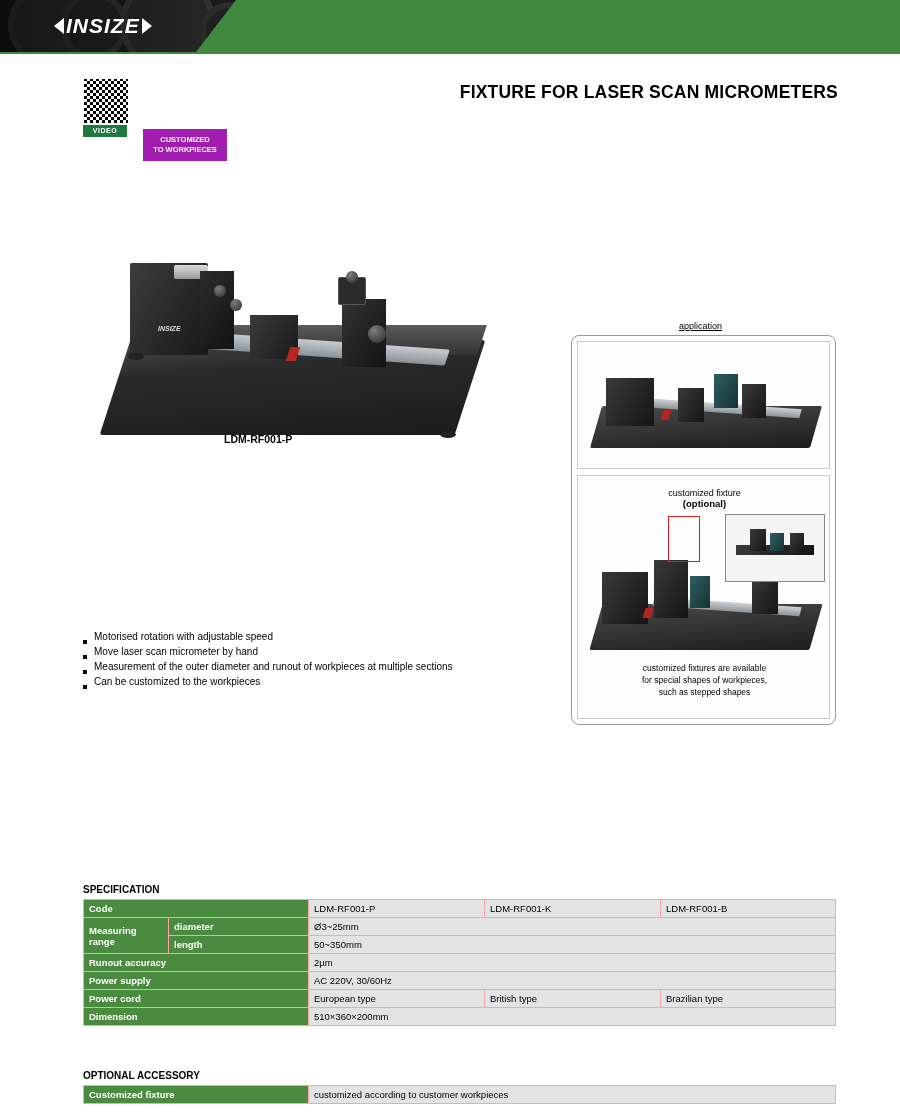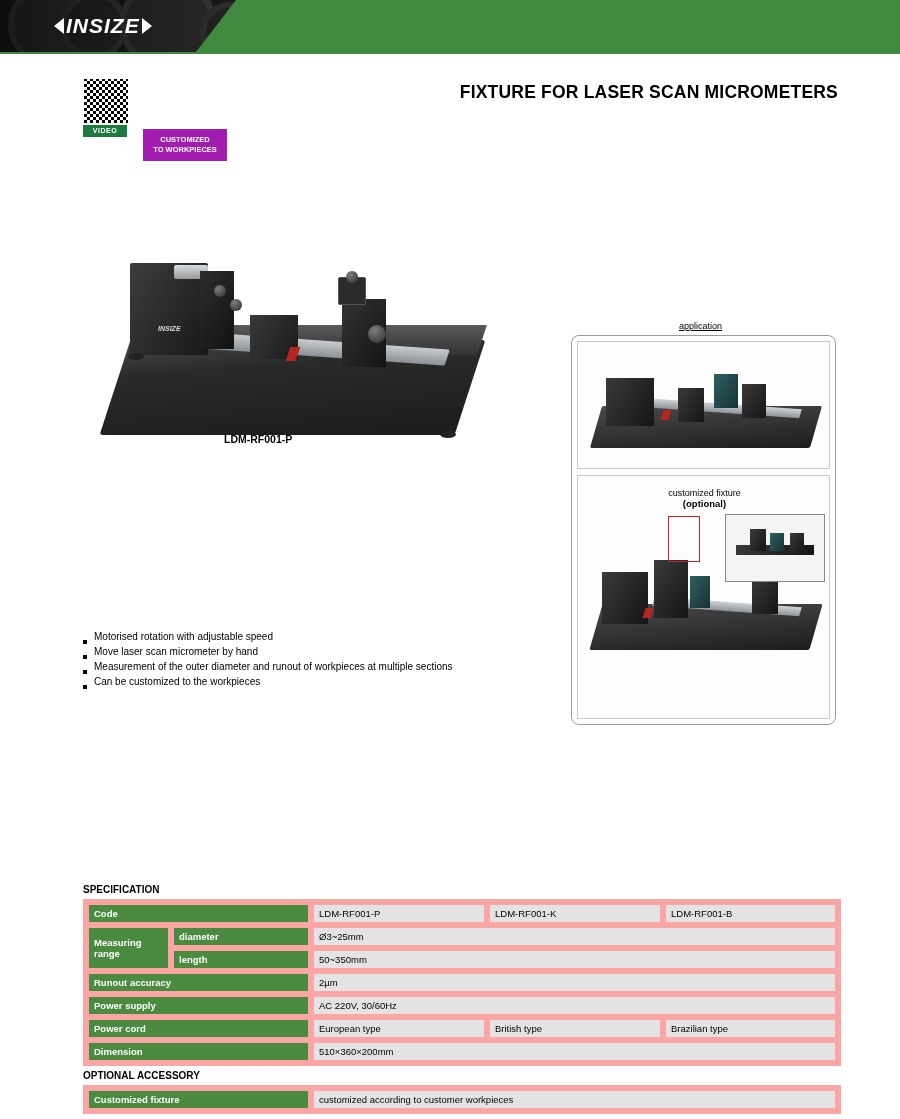--- a/index.html
+++ b/index.html
@@ -350,21 +350,21 @@
     position: absolute;
     left: 83px;
     width: 752px;
     border-collapse: collapse;
     font-size: 9.5px;
     table-layout: fixed;
   }
   table.spec.t1 { top: 899px; }
   table.spec.t2 { top: 1085px; }
   table.spec td {
-    border: 6px solid #fca5a5;
+    border: 1px solid #fca5a5;
     padding: 3px 5px;
     height: 11px;
     vertical-align: middle;
   }
   td.hdr {
     background: #4a8b3f;
     color: #ffffff;
     font-weight: bold;
   }
   td.val {
@@ -460,20 +460,25 @@
   </div>
 
   <div class="cf-inset">
     <div class="mini-blk" style="left:10px; top:30px; width:78px; height:10px;"></div>
     <div class="mini-blk" style="left:24px; top:14px; width:16px; height:22px;"></div>
     <div class="mini-teal" style="left:44px; top:18px; width:14px; height:18px;"></div>
     <div class="mini-blk" style="left:64px; top:18px; width:14px; height:20px;"></div>
   </div>
   <div class="cf-redbox"></div>
 
+  <div style="position:absolute; left:0; top:326px; width:265px; text-align:center; font-size:8.5px; line-height:12px;">
+    <div>customized fixtures are available</div>
+    <div>for special shapes of workpieces,</div>
+    <div>such as stepped shapes</div>
+  </div>
 </div>
 
 <div class="bullets">
   <div class="bullet-row">
     <span class="bullet-sq"></span>
     <span>Motorised rotation with adjustable speed</span>
   </div>
   <div class="bullet-row">
     <span class="bullet-sq"></span>
     <span>Move laser scan micrometer by hand</span>

